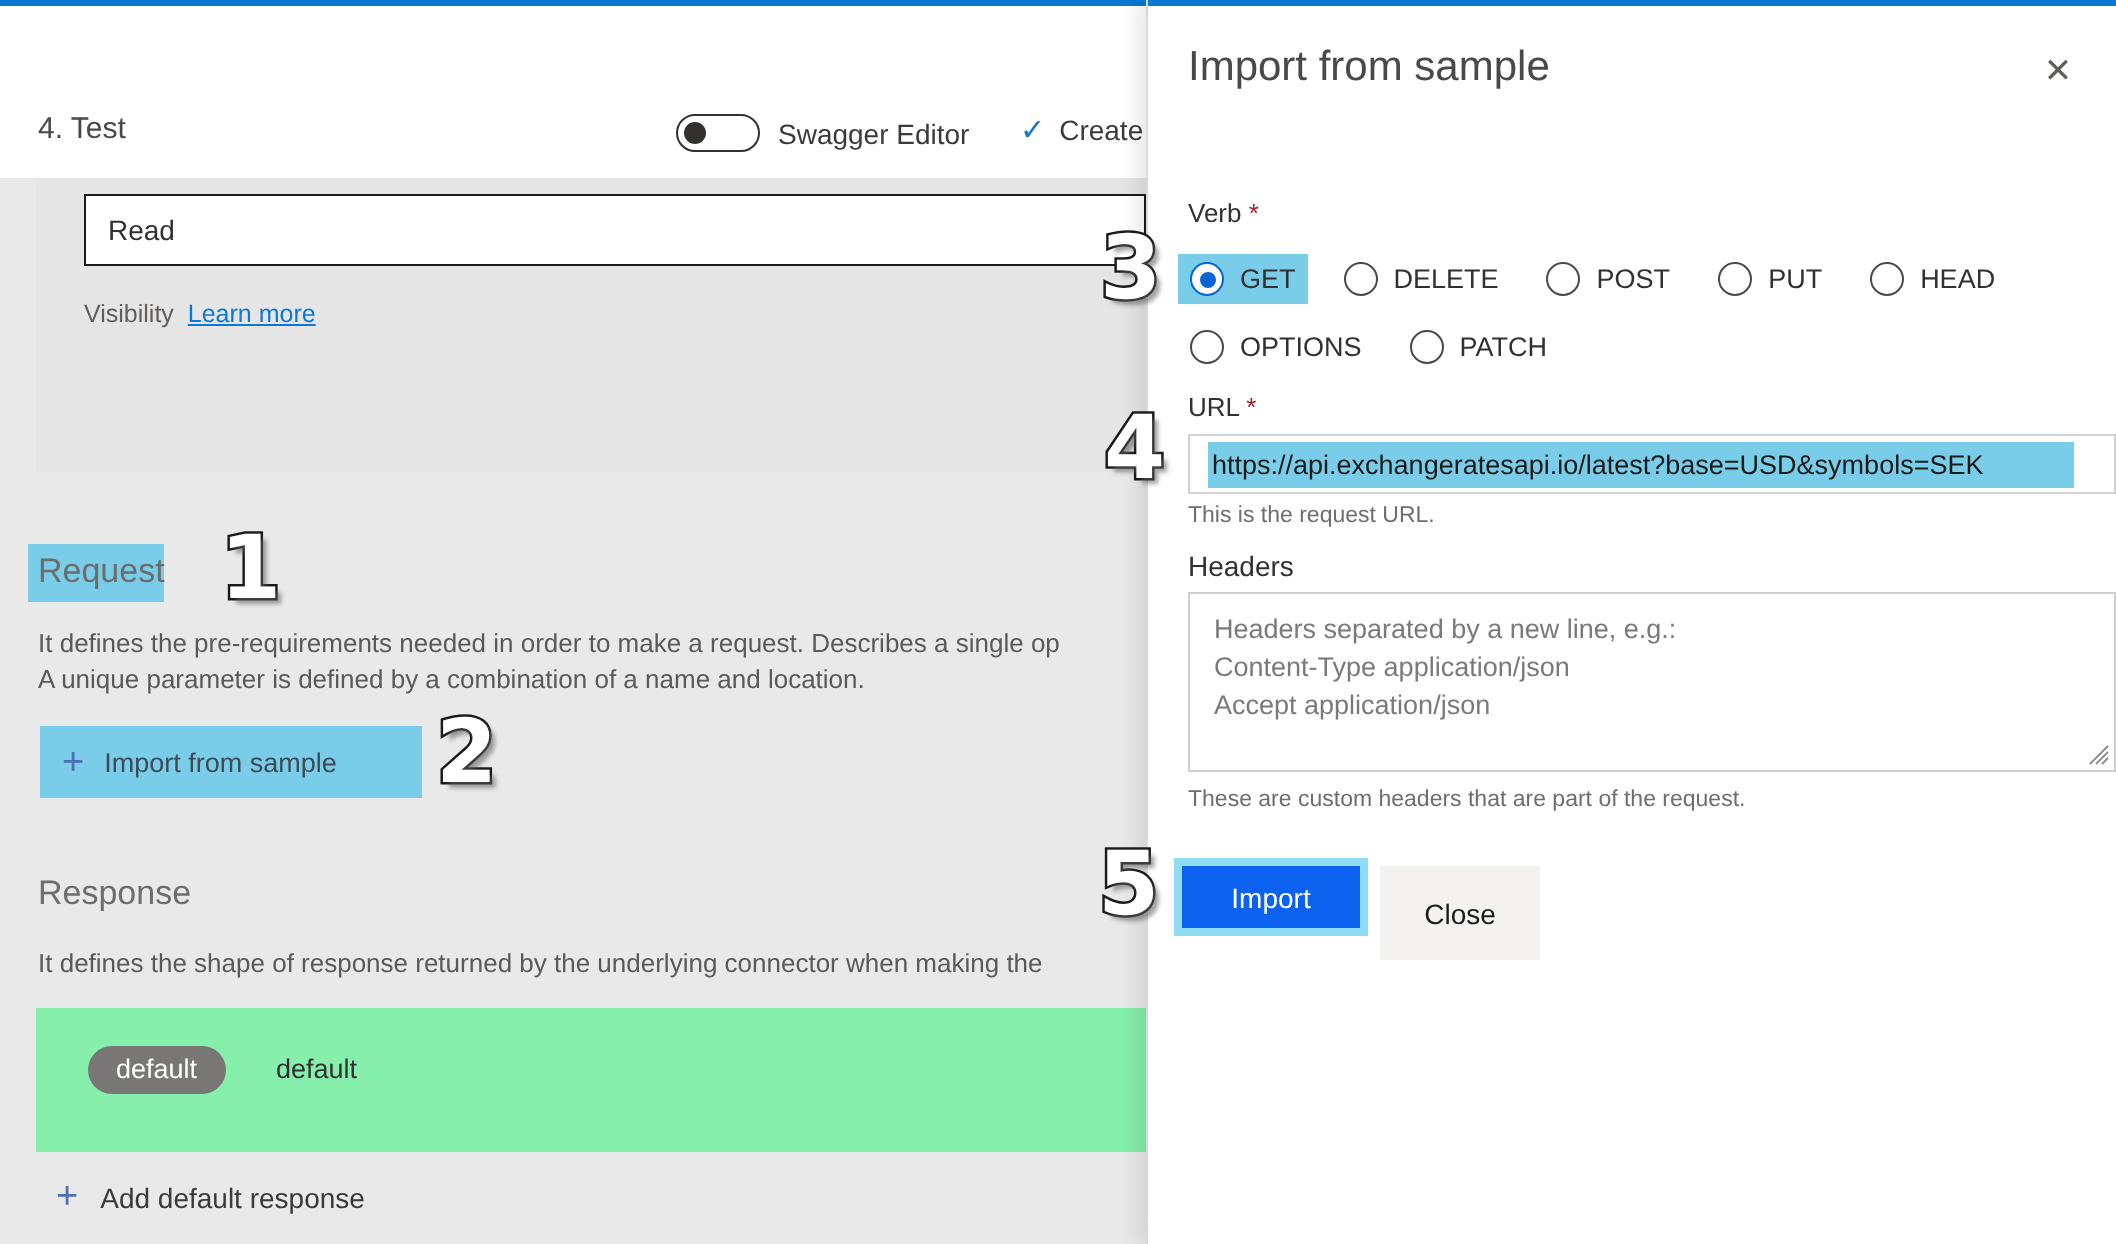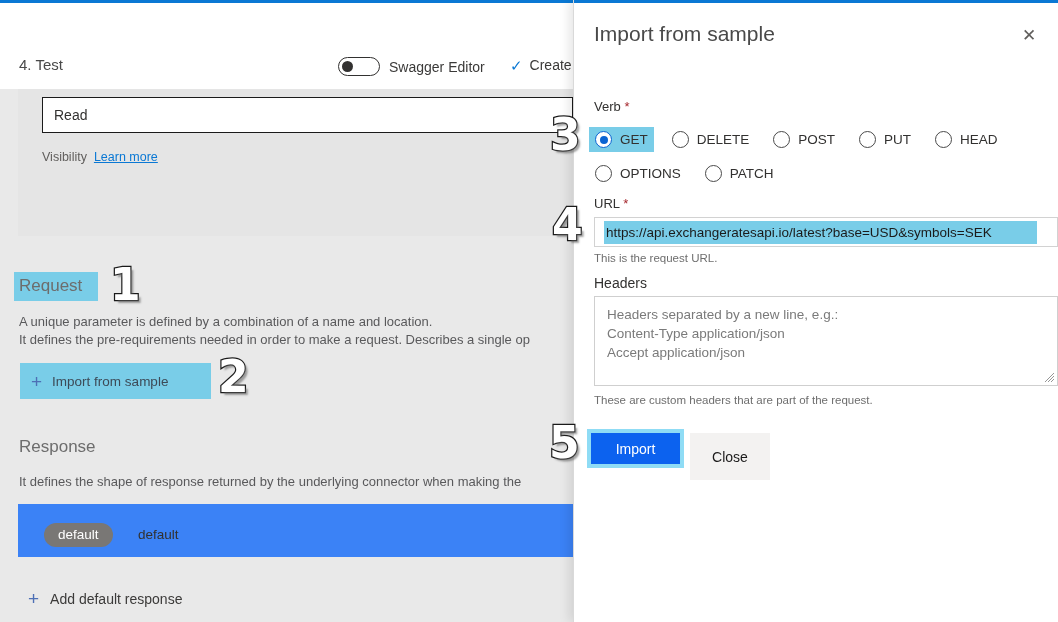--- a/index.html
+++ b/index.html
@@ -82,39 +82,39 @@
     content: ""; position: absolute; left: 3.5px; top: 3.5px;
     width: 8px; height: 8px; border-radius: 50%; background: #0a64d2;
   }
 
   
   .sec-title { font-size: 17px; color: #6d6d6d; font-weight: 400; }
   .sec-desc { font-size: 13px; color: #59595b; line-height: 18px; white-space: nowrap; }
 
   .request-title-hl {
     position: absolute; left: 14px; top: 272px;
-    background: #79cde8; padding: 4px 16px 5px 5px;
+    background: #79cde8; padding: 4px 0 5px 5px;
   }
   .req-desc { position: absolute; left: 19px; top: 313px; }
 
   .btn-import-sample {
     position: absolute; left: 20px; top: 363px;
     width: 191px; height: 36px; background: #79cde8;
     display: flex; align-items: center; gap: 10px;
     padding-left: 11px;
     font-size: 13.5px; color: #3d4a57;
   }
   .plus-ico { color: #4d6fb5; font-size: 19px; line-height: 1; font-weight: 300; }
 
   .response-title { position: absolute; left: 19px; top: 437px; }
   .resp-desc { position: absolute; left: 19px; top: 473px; }
 
   .resp-card {
-    position: absolute; left: 18px; top: 504px; width: 555px; height: 53px;
-    background: #3b82f6;
+    position: absolute; left: 18px; top: 504px; width: 555px; height: 72px;
+    background: #86efac;
   }
   .pill {
     position: absolute; left: 26px; top: 19px;
     background: #797775; color: #ffffff;
     border-radius: 14px; padding: 4px 14px 5px;
     font-size: 13.5px;
   }
   .resp-name { position: absolute; left: 120px; top: 23px; font-size: 13.5px; color: #323130; }
 
   .add-default {
@@ -245,22 +245,22 @@
   <div class="content-card">
     <div class="name-input">Read</div>
     <div class="vis-row">
       <span>Visibility</span>
       <span>&nbsp;</span><a class="vis-link" href="#">Learn more</a>
     </div>
   </div>
 
   <div class="sec-title request-title-hl">Request</div>
   <div class="sec-desc req-desc">
+    <div>It defines the pre-requirements needed in order to make a request. Describes a single op</div>
     <div>A unique parameter is defined by a combination of a name and location.</div>
-    <div>It defines the pre-requirements needed in order to make a request. Describes a single op</div>
   </div>
 
   <div class="btn-import-sample">
     <span class="plus-ico">+</span>
     <span>Import from sample</span>
   </div>
 
   <div class="sec-title response-title">Response</div>
   <div class="sec-desc resp-desc">It defines the shape of response returned by the underlying connector when making the</div>
 

